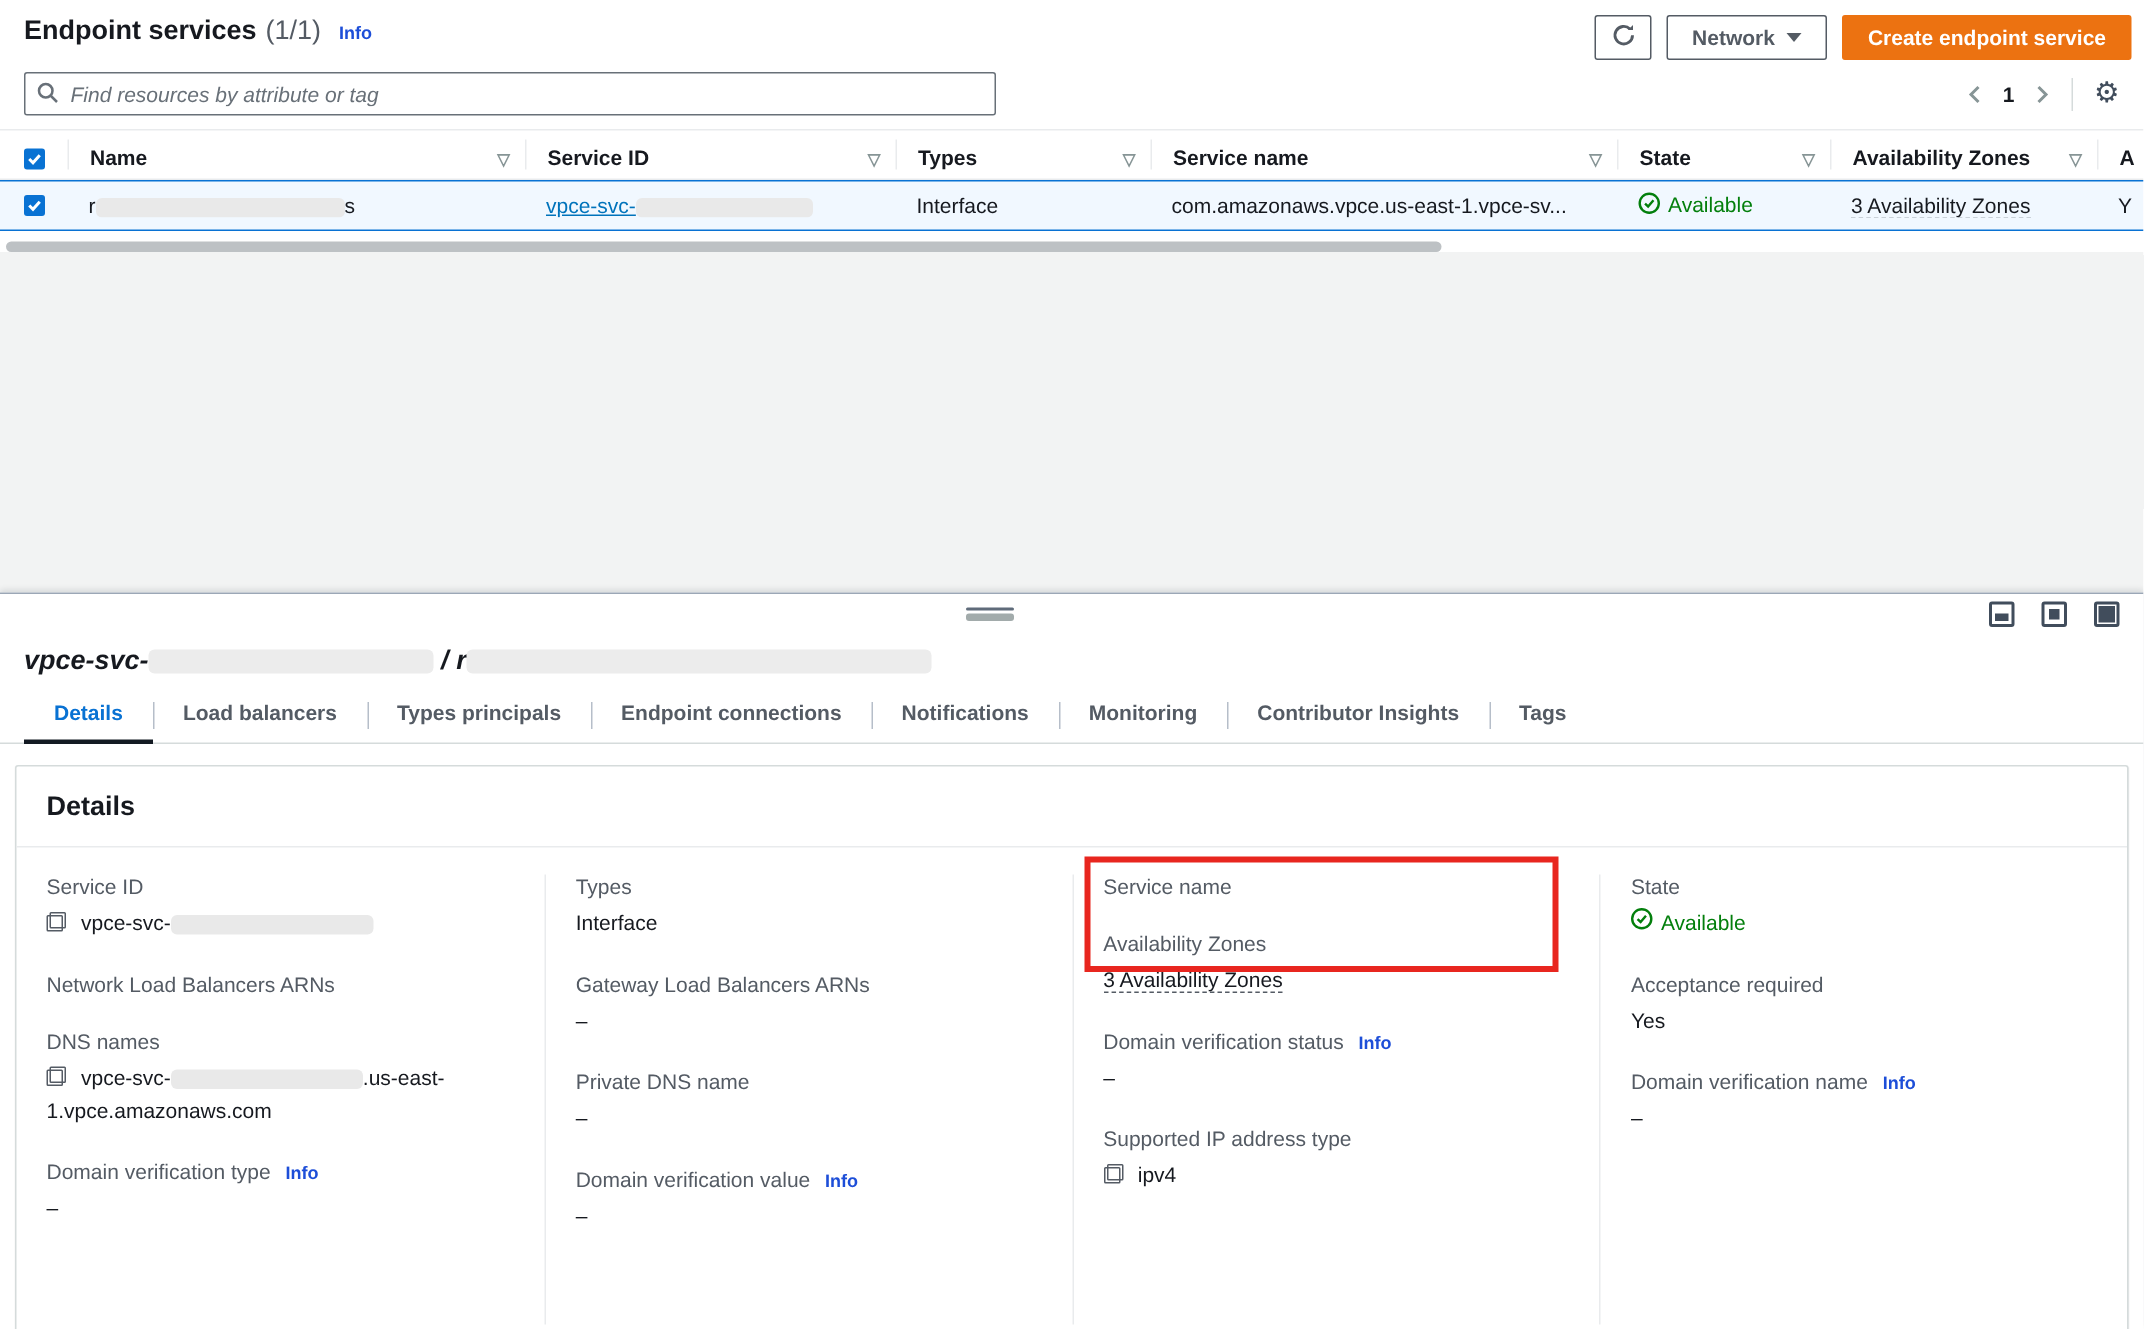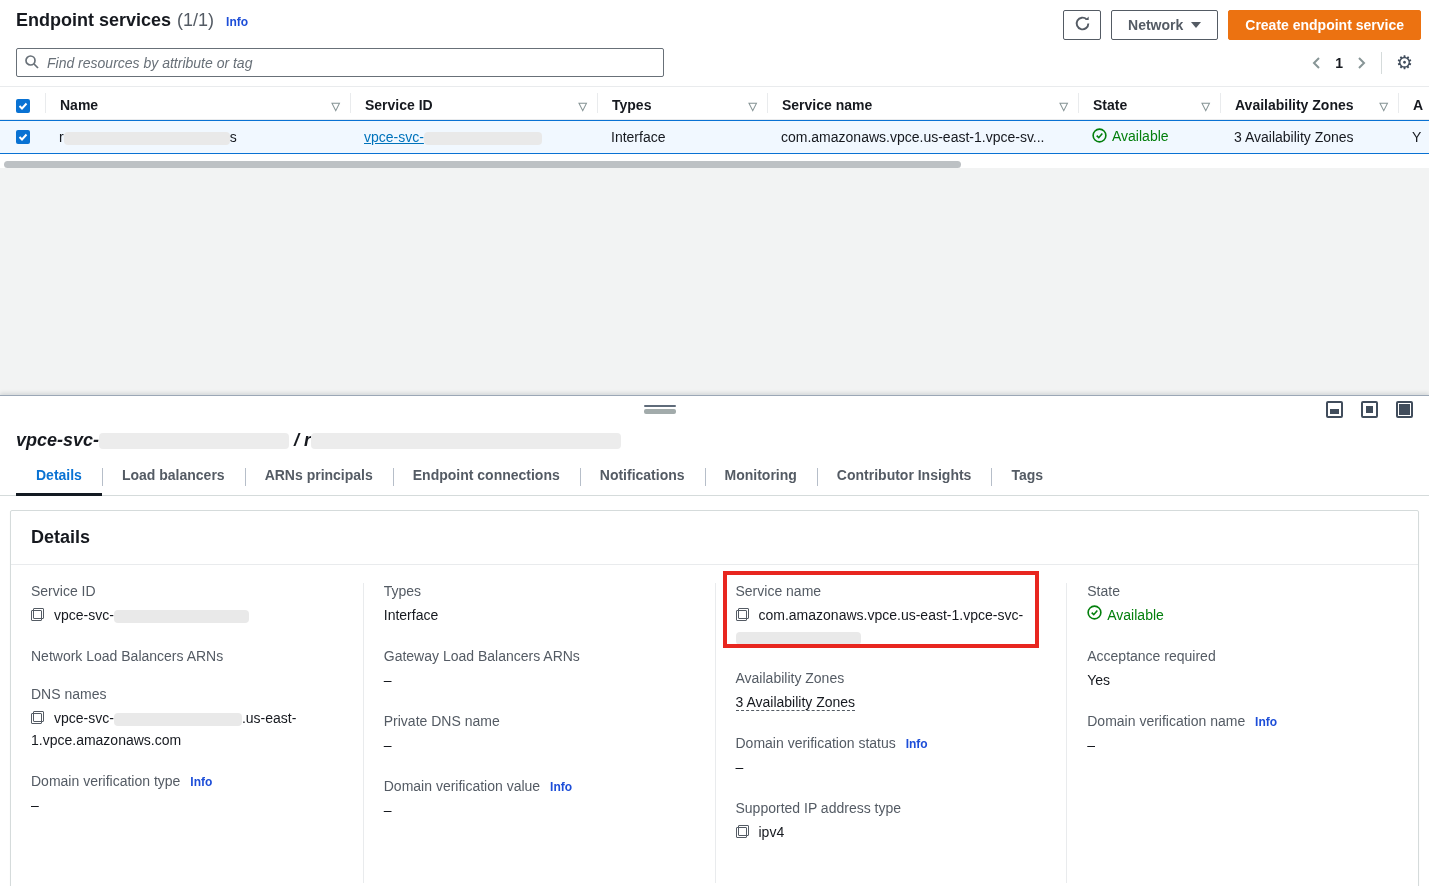--- a/index.html
+++ b/index.html
@@ -241,21 +241,21 @@
 
   <div class="panel-title">
     <span>vpce-svc-</span><span class="redact" style="width:190px"></span>
     <span>/</span>
     <span>r</span><span class="redact" style="width:310px"></span>
   </div>
 
   <div class="tabs">
     <div class="tab active">Details</div>
     <div class="tab">Load balancers</div>
-    <div class="tab">ARNs principals</div>
+    <div class="tab">Types principals</div>
     <div class="tab">Endpoint connections</div>
     <div class="tab">Notifications</div>
     <div class="tab">Monitoring</div>
     <div class="tab">Contributor Insights</div>
     <div class="tab">Tags</div>
   </div>
 
   <div class="details-card">
     <div class="card-header">Details</div>
     <div class="card-cols">
@@ -305,24 +305,20 @@
             <span class="info-link">Info</span>
           </div>
           <div class="field-value dash">–</div>
         </div>
       </div>
 
       <div class="card-col">
         <div class="field sn-field">
           <div class="red-box"></div>
           <div class="field-label">Service name</div>
-          <div class="field-value">
-            <span class="copy-icon"></span><span>com.amazonaws.vpce.us-east-1.vpce-svc-</span><br>
-            <span class="redact" style="width:125px"></span>
-          </div>
         </div>
         <div class="field">
           <div class="field-label">Availability Zones</div>
           <div class="field-value">
             <span class="az-link">3 Availability Zones</span>
           </div>
         </div>
         <div class="field">
           <div class="field-label">
             <span>Domain verification status</span>

